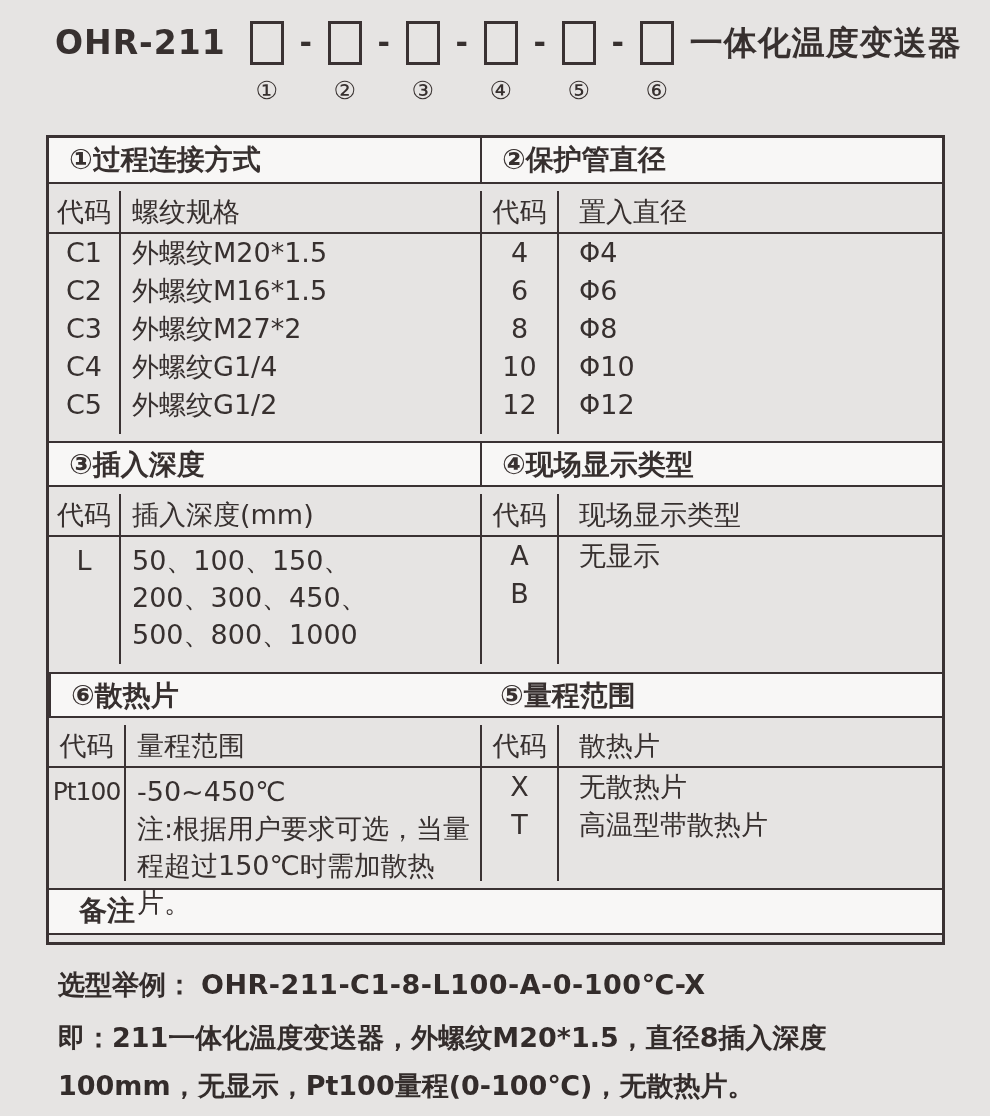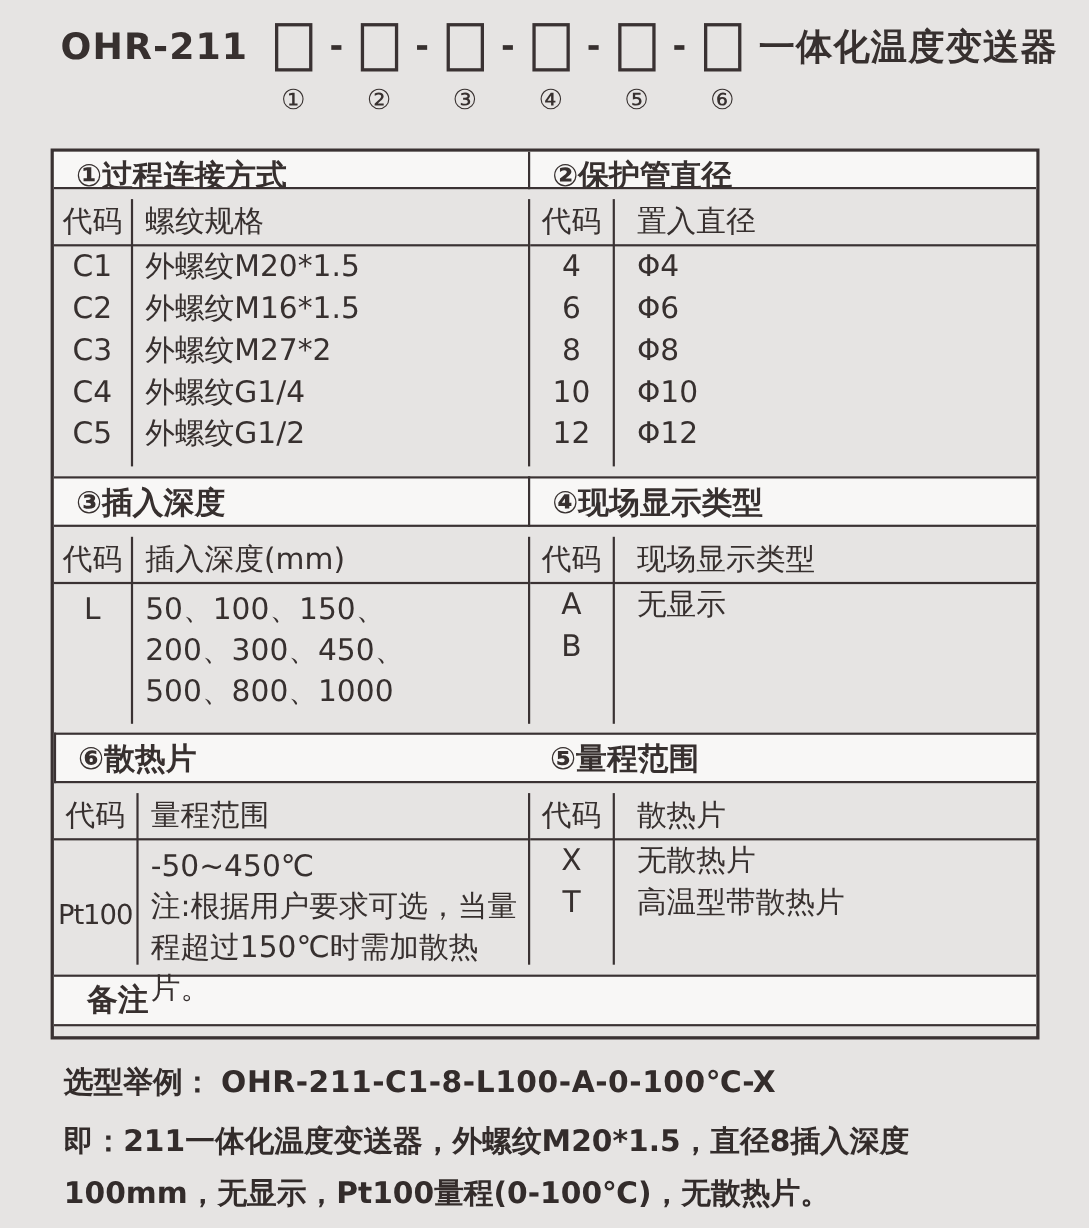--- a/index.html
+++ b/index.html
@@ -41,21 +41,21 @@
   .spec-table {
     position:absolute; left:46px; top:135px; width:899px; height:810px;
     border:3px solid #3a3233;
     display:grid;
     grid-template-columns:431px 1fr;
     background:#e6e4e3;
   }
   .cell-right { border-left:2px solid #3a3233; }
   .title-cell {
     background:#f8f7f6;
-    height:34px;
+    height:46px;
     border-bottom:2px solid #3a3233;
     font-size:28px; font-weight:bold;
     line-height:44px;
     padding-left:20px;
     white-space:nowrap; overflow:hidden;
   }
   .bordered-top { border-top:2px solid #3a3233; height:46px; }
   .sec-body { position:relative; }
   .sec-body::before {
     content:""; position:absolute; top:0; bottom:0; left:70px; width:2px;
@@ -71,21 +71,21 @@
   .col-head .code, .drow .code {
     width:70px; flex-shrink:0; text-align:center; overflow:hidden;
   }
   .w75 .col-head .code, .w75 .drow .code { width:75px; }
   .col-head .vlabel { padding-left:13px; white-space:nowrap; }
   .pad20 .col-head .vlabel, .pad20 .drow .val, .pad20 .vlines { padding-left:22px; }
   .drow { display:flex; font-size:27px; line-height:38px; }
   .drow .val { padding-left:13px; white-space:nowrap; }
   .drow.tall { line-height:37px; padding-top:5px; }
   .vlines { padding-left:13px; }
-  .code.small { font-size:25px; letter-spacing:-1px;margin-top:44px; }
+  .code.small { font-size:25px; letter-spacing:-1px; }
   .codecol-top { line-height:37px; padding-top:5px; }
 
   .remark-title {
     grid-column:1 / -1;
     background:#f8f7f6;
     height:47px;
     border-top:2px solid #3a3233; border-bottom:2px solid #3a3233;
     font-size:28px; font-weight:bold; line-height:42px; padding-left:30px;
   }
   .remark-content {

